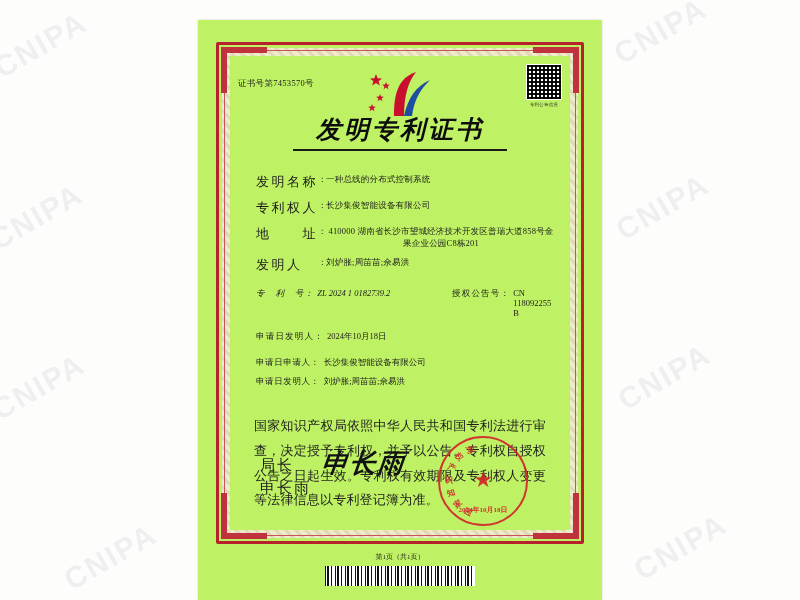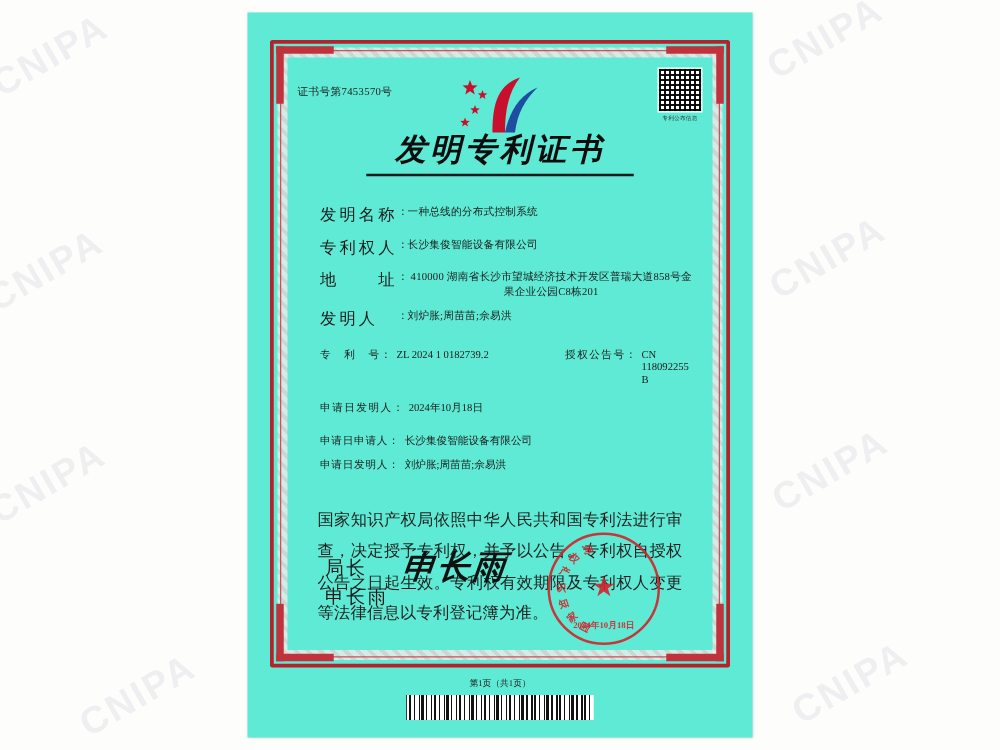--- a/index.html
+++ b/index.html
@@ -31,24 +31,24 @@
     user-select: none;
     white-space: nowrap;
     transform: rotate(-30deg);
     font-size: 30px;
   }
 
   
   #sheet {
     position: absolute;
     left: 198px;
-    top: 10px;
+    top: 20px;
     width: 404px;
     height: 580px;
-    background: #5eead4;
+    background: #bef264;
     box-shadow: 0 0 2px rgba(0,0,0,.18);
   }
   
   #frame-outer {
     position: absolute;
     left: 18px;
     top: 22px;
     right: 18px;
     bottom: 56px;
     border: 3px solid #b6212b;
@@ -183,21 +183,21 @@
   .two-col {
     display: flex;
     margin-top: 13px;
     padding-left: 18px;
     padding-right: 6px;
   }
   .col {
     display: flex;
     align-items: flex-start;
   }
-  .col.left  { width: 196px; flex: 0 0 196px; }
+  .col.left  { width: 196px; flex: 0 0 196px; font-style: italic; }
   .c-label {
     font-size: 8.5px;
     letter-spacing: 1.2px;
     margin-right: 3px;
     white-space: nowrap;
   }
   .c-value { font-size: 8.5px; }
 
   .block2 { margin-top: 14px; padding-left: 18px; }
   .b-row { display: flex; margin-bottom: 7px; }

